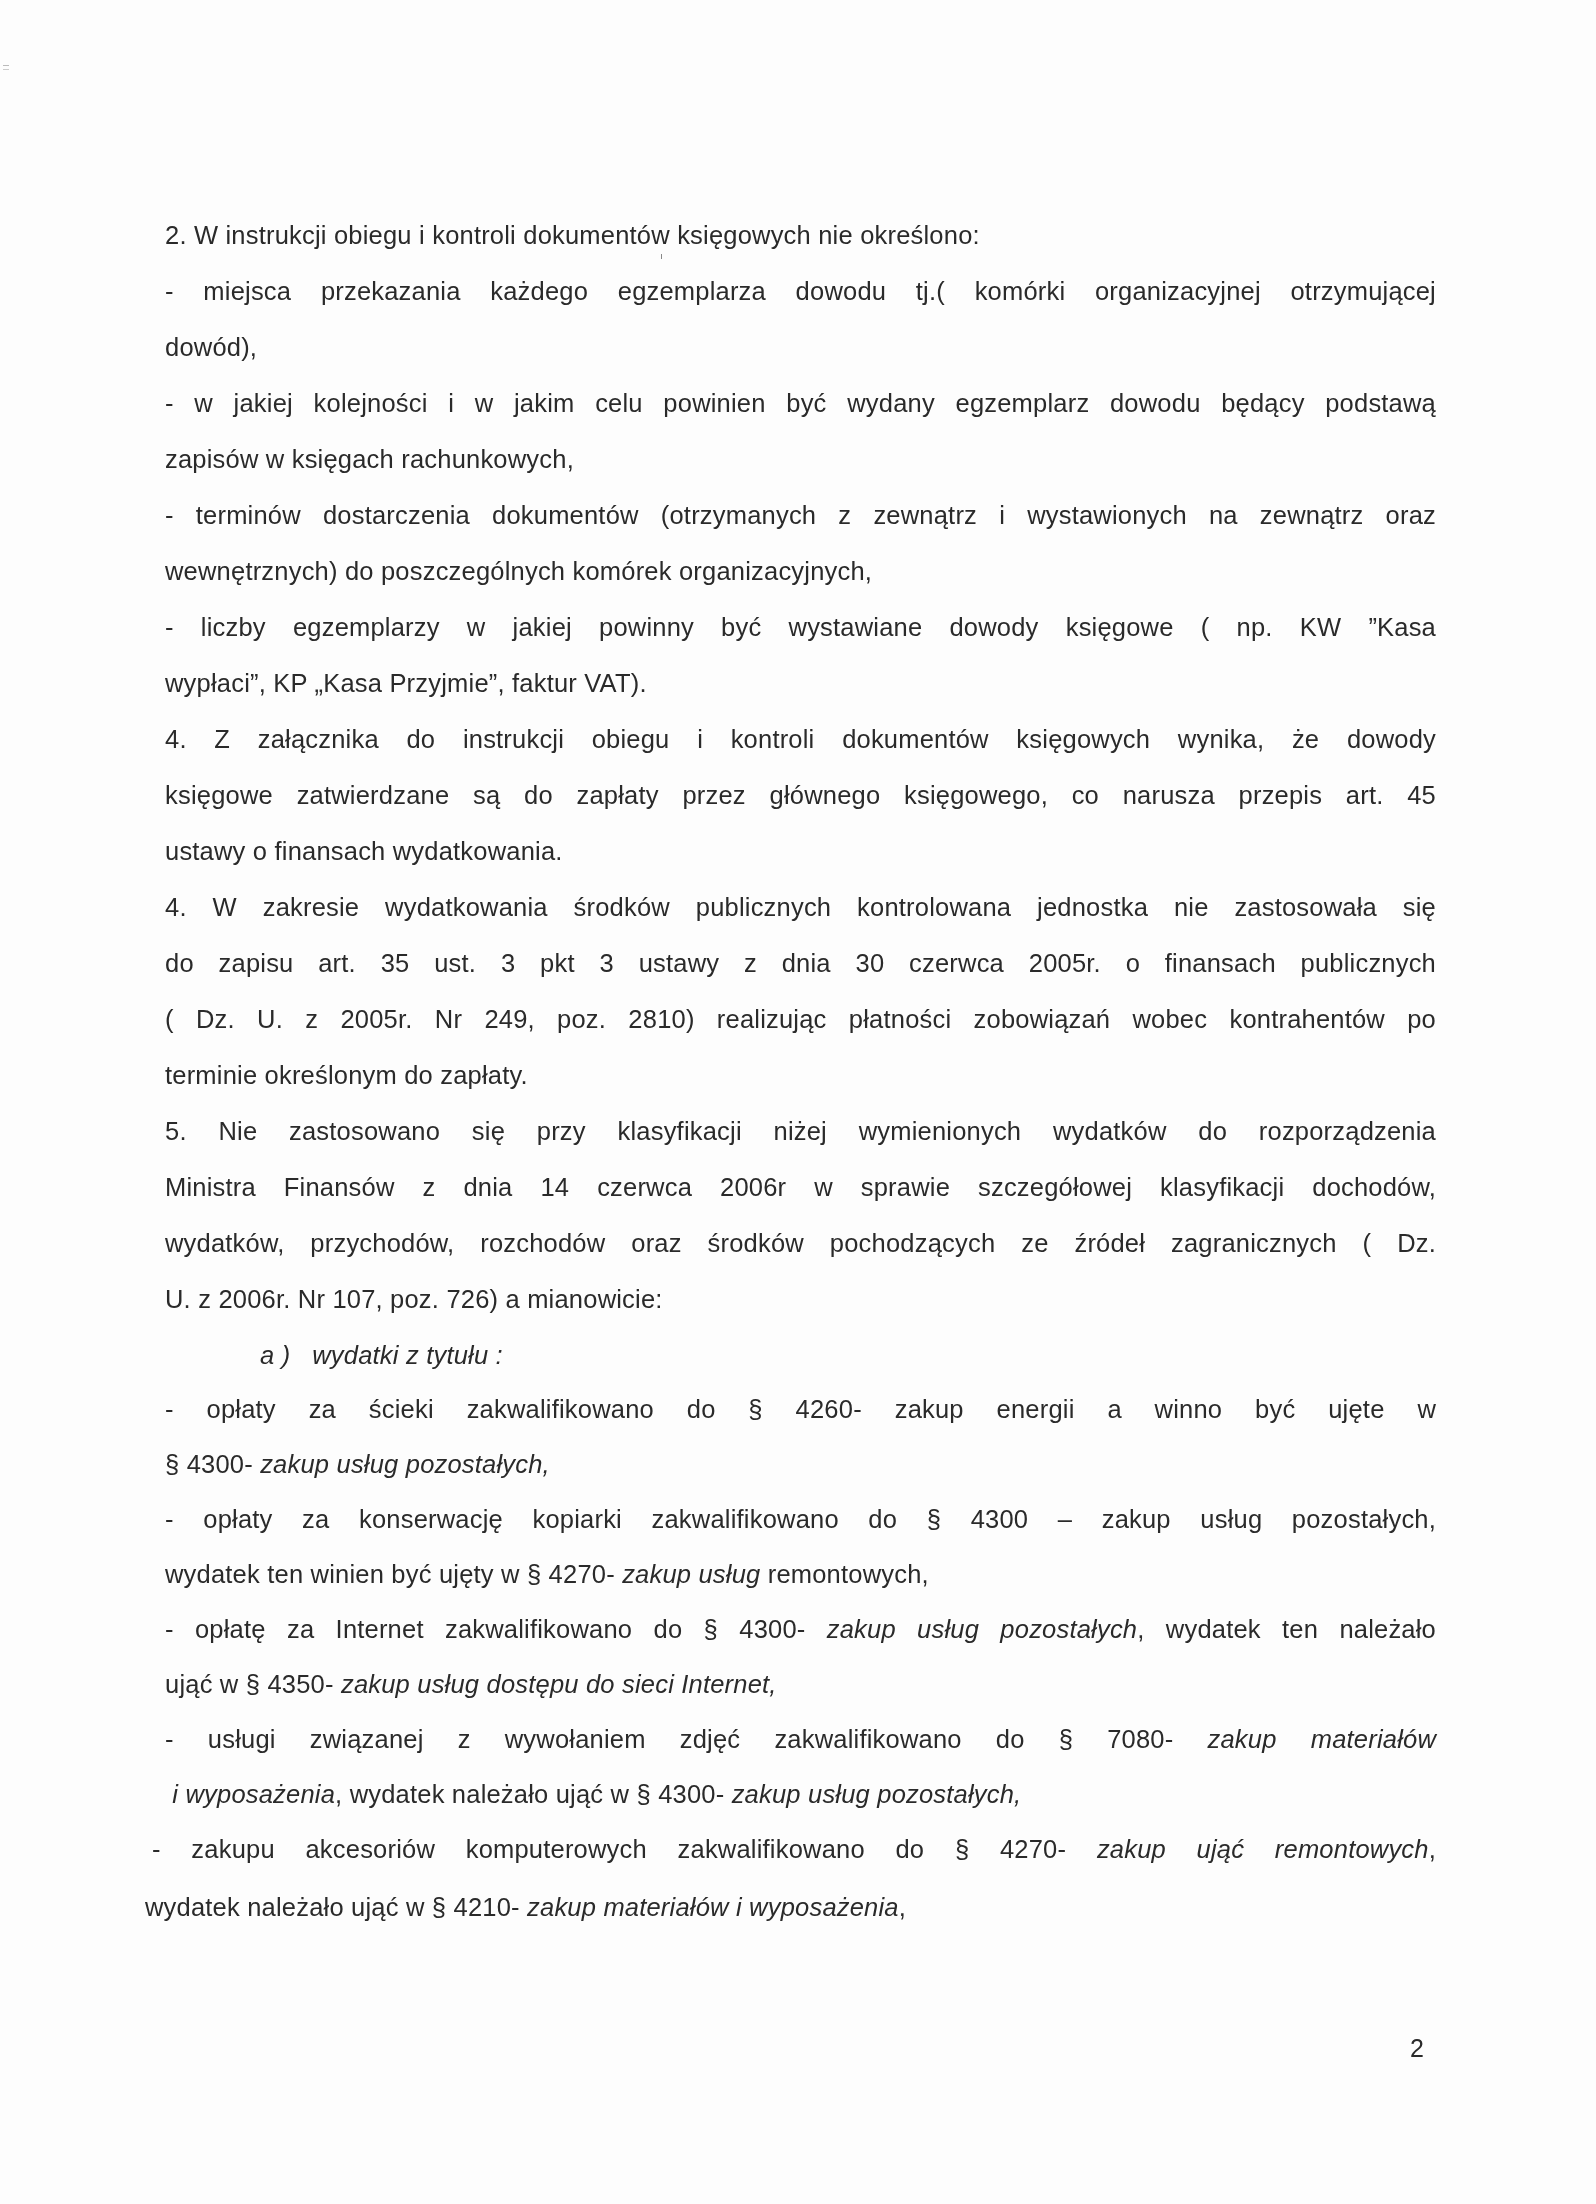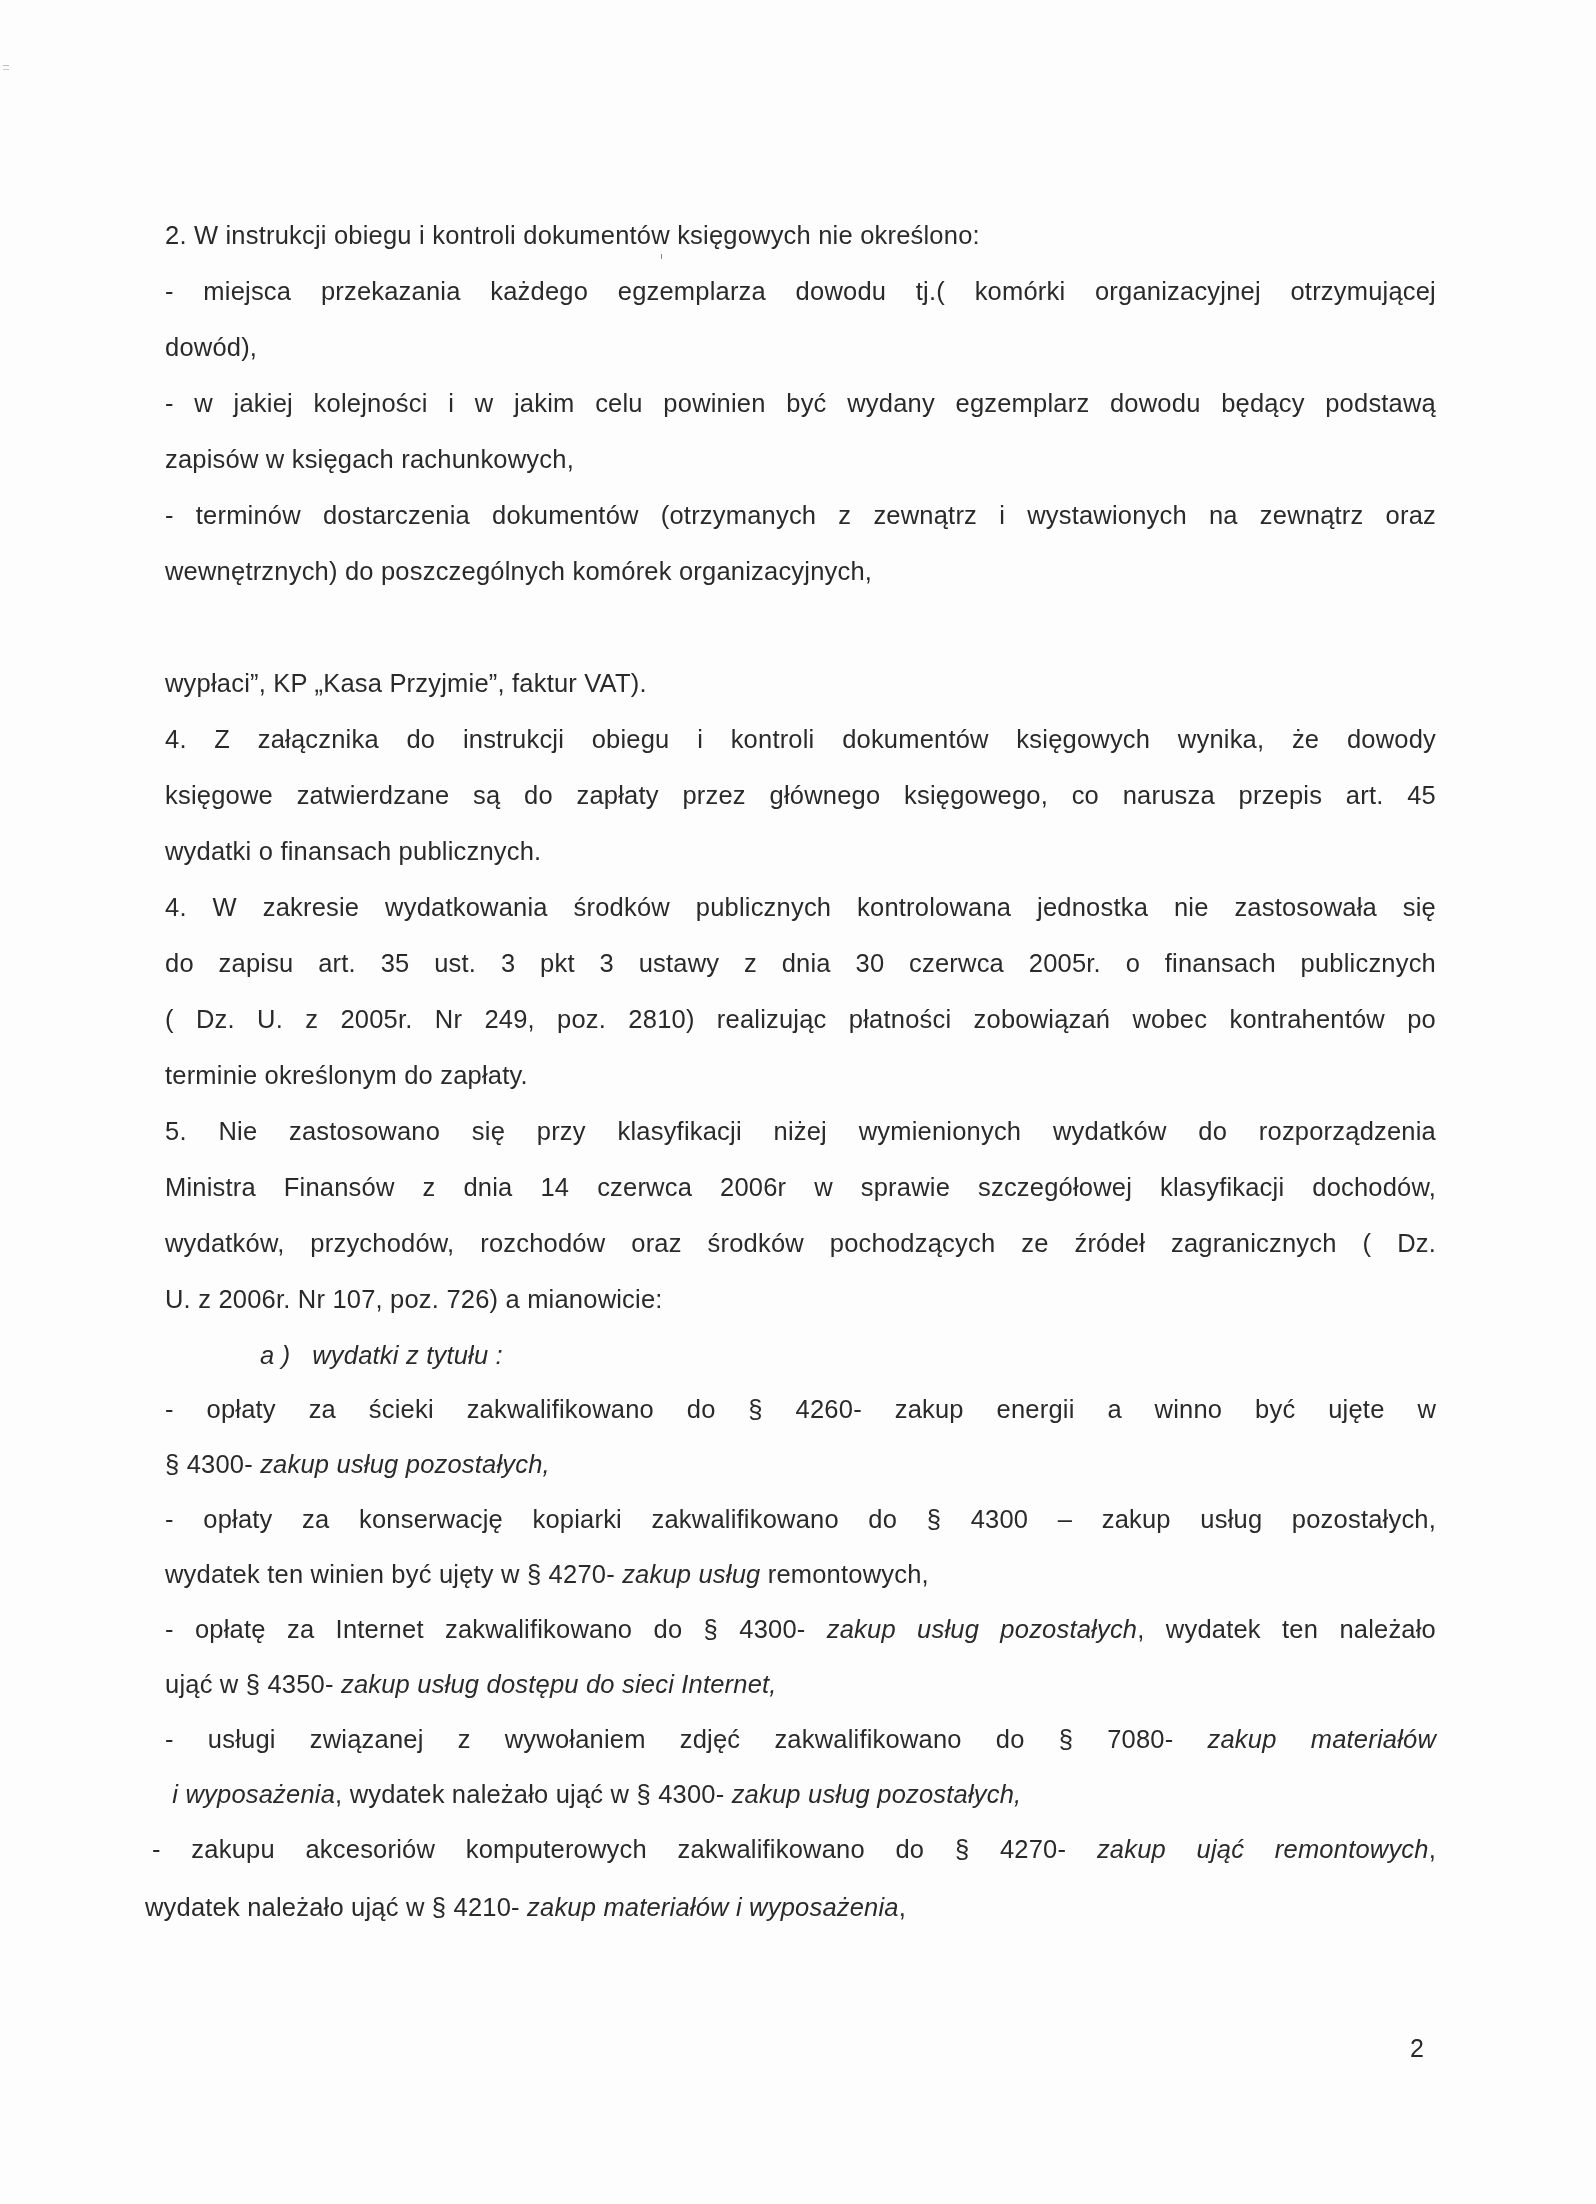--- a/index.html
+++ b/index.html
@@ -47,25 +47,26 @@
   <div class="artifact"></div>
   <div class="tick"></div>
 
   <div class="line" style="top:220px"><span>2. W instrukcji obiegu i kontroli dokumentów księgowych nie określono:</span></div>
   <div class="line just" style="top:276px"><span>- miejsca przekazania każdego egzemplarza dowodu tj.( komórki organizacyjnej otrzymującej</span></div>
   <div class="line" style="top:332px"><span>dowód),</span></div>
   <div class="line just" style="top:388px"><span>- w jakiej kolejności i w jakim celu powinien być wydany egzemplarz dowodu będący podstawą</span></div>
   <div class="line" style="top:444px"><span>zapisów w księgach rachunkowych,</span></div>
   <div class="line just" style="top:500px"><span>- terminów dostarczenia dokumentów (otrzymanych z zewnątrz i wystawionych na zewnątrz oraz</span></div>
   <div class="line" style="top:556px"><span>wewnętrznych) do poszczególnych komórek organizacyjnych,</span></div>
+  <div class="line just" style="top:612px"><span>- liczby egzemplarzy w jakiej powinny być wystawiane dowody księgowe ( np. KW ”Kasa</span></div>
   <div class="line" style="top:668px"><span>wypłaci”, KP „Kasa Przyjmie”, faktur VAT).</span></div>
 
   <div class="line just" style="top:724px"><span>4. Z załącznika do instrukcji obiegu i kontroli dokumentów księgowych wynika, że dowody</span></div>
   <div class="line just" style="top:780px"><span>księgowe  zatwierdzane są do zapłaty przez głównego księgowego, co narusza przepis  art. 45</span></div>
-  <div class="line" style="top:836px"><span>wydatki o finansach publicznych.</span></div>
+  <div class="line" style="top:836px"><span>ustawy o finansach wydatkowania.</span></div>
 
   <div class="line just" style="top:892px"><span>4. W zakresie wydatkowania środków publicznych kontrolowana jednostka  nie zastosowała się</span></div>
   <div class="line just" style="top:948px"><span>do zapisu art. 35 ust. 3 pkt 3 ustawy z dnia 30 czerwca 2005r. o finansach publicznych</span></div>
   <div class="line just" style="top:1004px"><span>( Dz. U. z 2005r. Nr 249, poz. 2810) realizując płatności zobowiązań wobec kontrahentów po</span></div>
   <div class="line" style="top:1060px"><span>terminie określonym do zapłaty.</span></div>
 
   <div class="line just" style="top:1116px"><span>5. Nie zastosowano się przy klasyfikacji niżej wymienionych wydatków  do rozporządzenia</span></div>
   <div class="line just" style="top:1172px"><span>Ministra Finansów z dnia 14 czerwca 2006r w sprawie szczegółowej klasyfikacji dochodów,</span></div>
   <div class="line just" style="top:1228px"><span>wydatków, przychodów, rozchodów oraz środków pochodzących  ze źródeł zagranicznych ( Dz.</span></div>
   <div class="line" style="top:1284px"><span>U. z 2006r. Nr 107, poz. 726) a mianowicie:</span></div>

